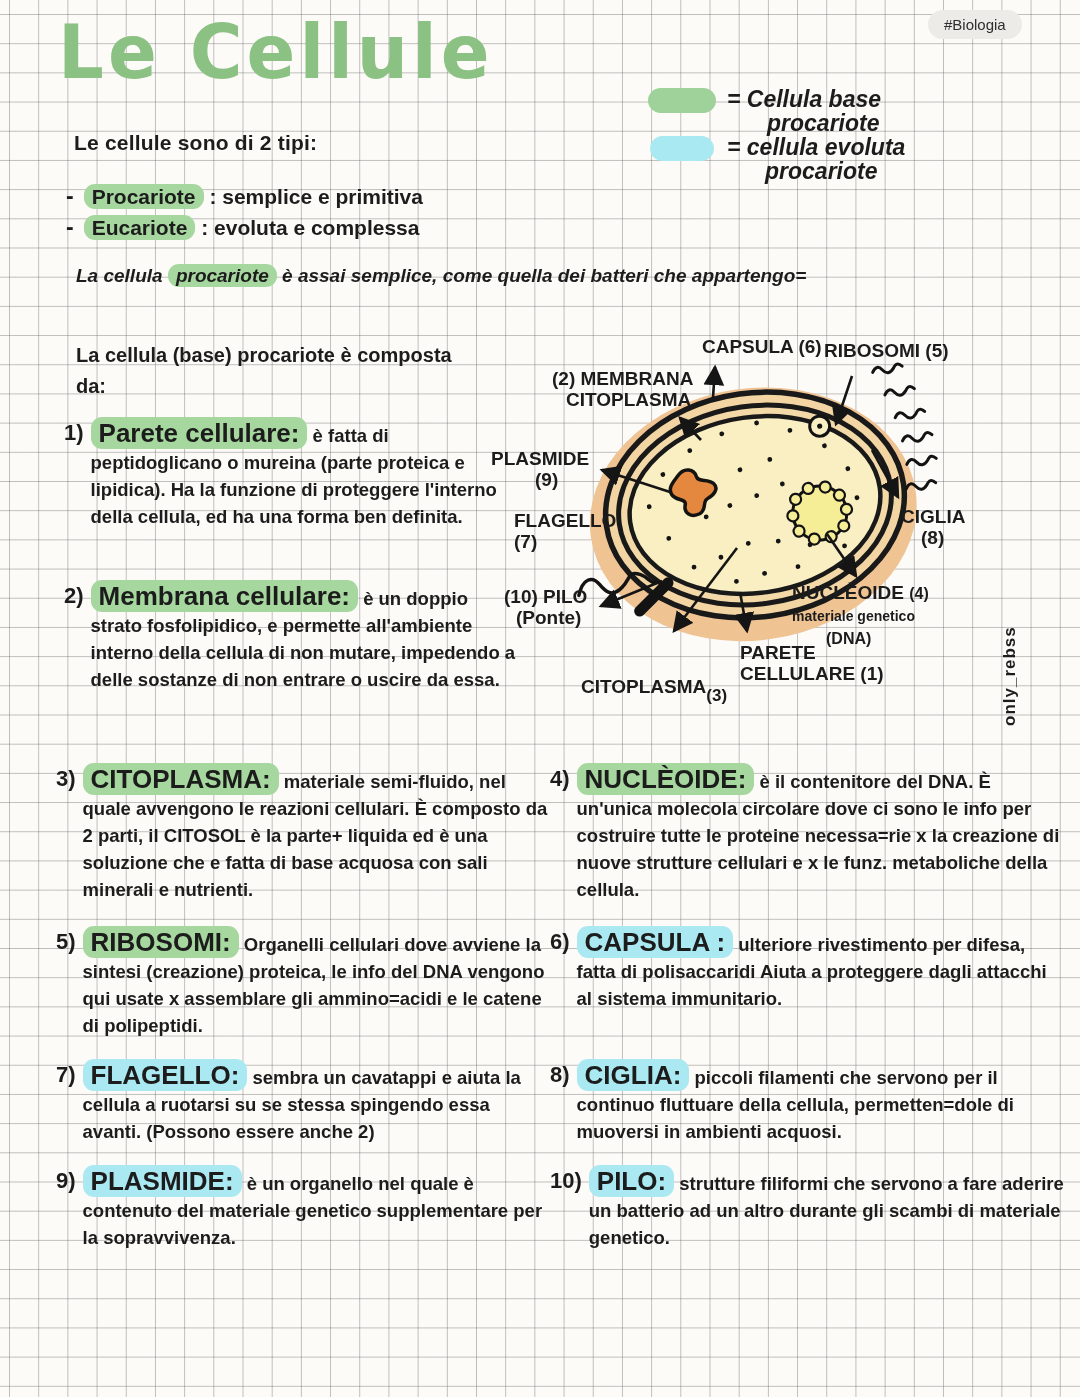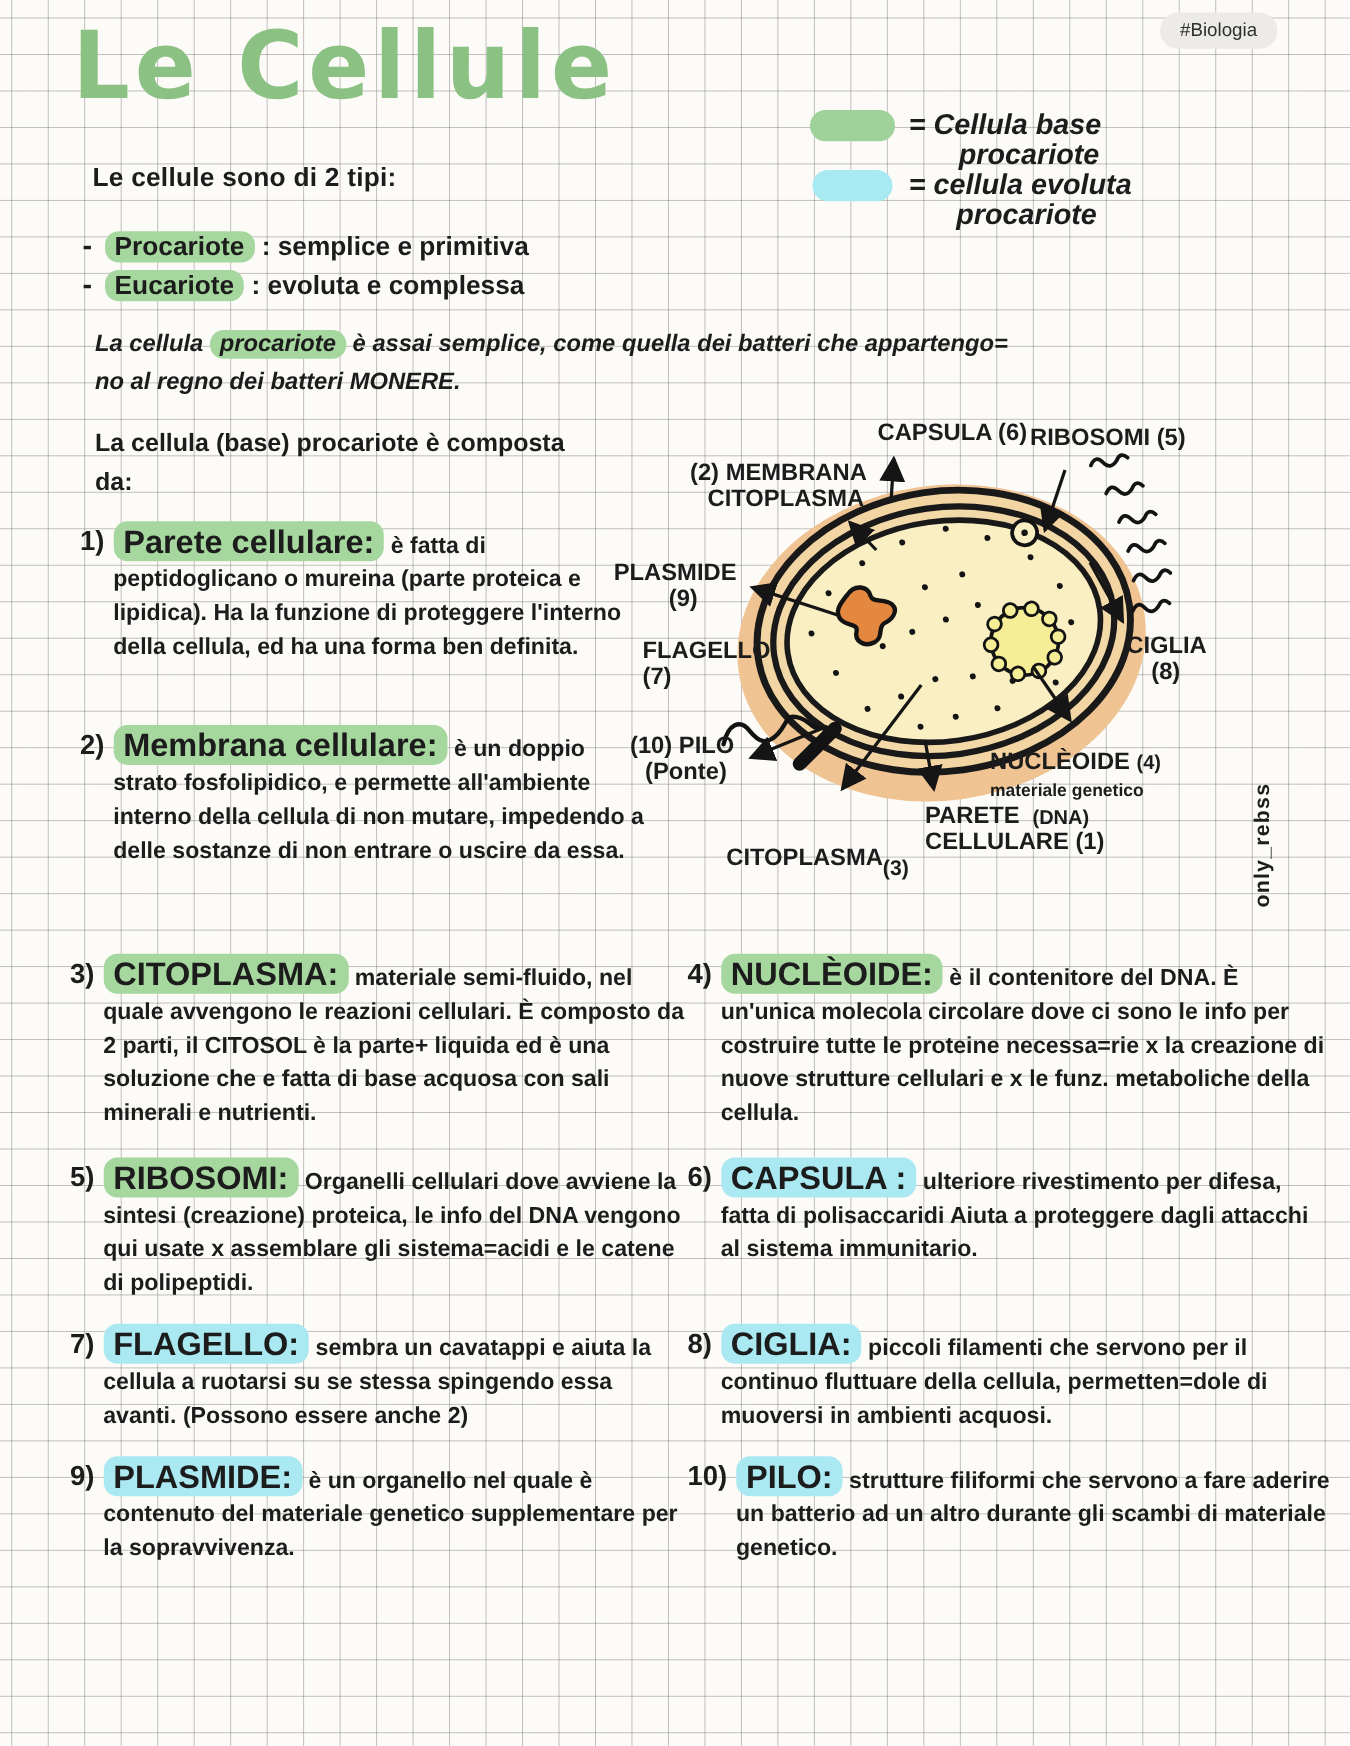--- a/index.html
+++ b/index.html
@@ -75,21 +75,20 @@
   <span class="dash">-</span><span class="pill-g">Procariote</span>
   <span>: semplice e primitiva</span>
 </div>
 <div class="abs type-line" style="left:66px; top:214px;">
   <span class="dash">-</span><span class="pill-g">Eucariote</span>
   <span>: evoluta e complessa</span>
 </div>
 
 <div class="abs para">
   <span>La cellula </span><span class="pill-g">procariote</span><span> è assai semplice, come quella dei batteri che appartengo=</span>
-  <span style="display:block;">no al regno dei batteri MONERE.</span>
 </div>
 
 <div class="abs comp-intro">La cellula (base) procariote è composta da:</div>
 
 <div class="abs item" style="left:64px; top:420px; width:440px;">
   <span class="num">1)</span>
   <div class="content"><span class="ttl pill-g">Parete cellulare:</span> <span>è fatta di peptidoglicano o mureina (parte proteica e lipidica). Ha la funzione di proteggere l'interno della cellula, ed ha una forma ben definita.</span></div>
 </div>
 <div class="abs item" style="left:64px; top:583px; width:455px;">
   <span class="num">2)</span>
@@ -98,21 +97,21 @@
 <div class="abs item" style="left:56px; top:766px; width:492px;">
   <span class="num">3)</span>
   <div class="content"><span class="ttl pill-g">CITOPLASMA:</span> <span>materiale semi-fluido, nel quale avvengono le reazioni cellulari. È composto da 2 parti, il CITOSOL è la parte+ liquida ed è una soluzione che e fatta di base acquosa con sali minerali e nutrienti.</span></div>
 </div>
 <div class="abs item" style="left:550px; top:766px; width:510px;">
   <span class="num">4)</span>
   <div class="content"><span class="ttl pill-g">NUCLÈOIDE:</span> <span>è il contenitore del DNA. È un'unica molecola circolare dove ci sono le info per costruire tutte le proteine necessa=rie x la creazione di nuove strutture cellulari e x le funz. metaboliche della cellula.</span></div>
 </div>
 <div class="abs item" style="left:56px; top:929px; width:492px;">
   <span class="num">5)</span>
-  <div class="content"><span class="ttl pill-g">RIBOSOMI:</span> <span>Organelli cellulari dove avviene la sintesi (creazione) proteica, le info del DNA vengono qui usate x assemblare gli sistema=acidi e le catene di polipeptidi.</span></div>
+  <div class="content"><span class="ttl pill-g">RIBOSOMI:</span> <span>Organelli cellulari dove avviene la sintesi (creazione) proteica, le info del DNA vengono qui usate x assemblare gli ammino=acidi e le catene di polipeptidi.</span></div>
 </div>
 <div class="abs item" style="left:550px; top:929px; width:505px;">
   <span class="num">6)</span>
   <div class="content"><span class="ttl pill-c">CAPSULA :</span> <span>ulteriore rivestimento per difesa, fatta di polisaccaridi Aiuta a proteggere dagli attacchi al sistema immunitario.</span></div>
 </div>
 <div class="abs item" style="left:56px; top:1062px; width:497px;">
   <span class="num">7)</span>
   <div class="content"><span class="ttl pill-c">FLAGELLO:</span> <span>sembra un cavatappi e aiuta la cellula a ruotarsi su se stessa spingendo essa avanti. (Possono essere anche 2)</span></div>
 </div>
 <div class="abs item" style="left:550px; top:1062px; width:515px;">
@@ -229,21 +228,21 @@
   <span>(10) PILO</span><br>
   <span style="margin-left:12px;margin-top:22px;">(Ponte)</span>
 </div>
 <div class="abs diagram-label" style="left:581px; top:641px;margin-top:35px;">
   <span>CITOPLASMA</span><span class="sub3">(3)</span>
 </div>
 <div class="abs diagram-label" style="left:740px; top:642px;">
   <span>PARETE</span><br>
   <span>CELLULARE (1)</span>
 </div>
-<div class="abs diagram-label" style="left:792px; top:582px;margin-top:17px;">
+<div class="abs diagram-label" style="left:792px; top:582px;">
   <span>NUCLÈOIDE</span>
   <span style="font-size:16px;">(4)</span><br>
   <span class="small">materiale genetico</span><br>
   <span class="small" style="margin-left:34px; font-size:16px;">(DNA)</span>
 </div>
 <div class="abs diagram-label" style="left:901px; top:506px;">
   <span>CIGLIA</span><br>
   <span style="margin-left:20px;">(8)</span>
 </div>
 

